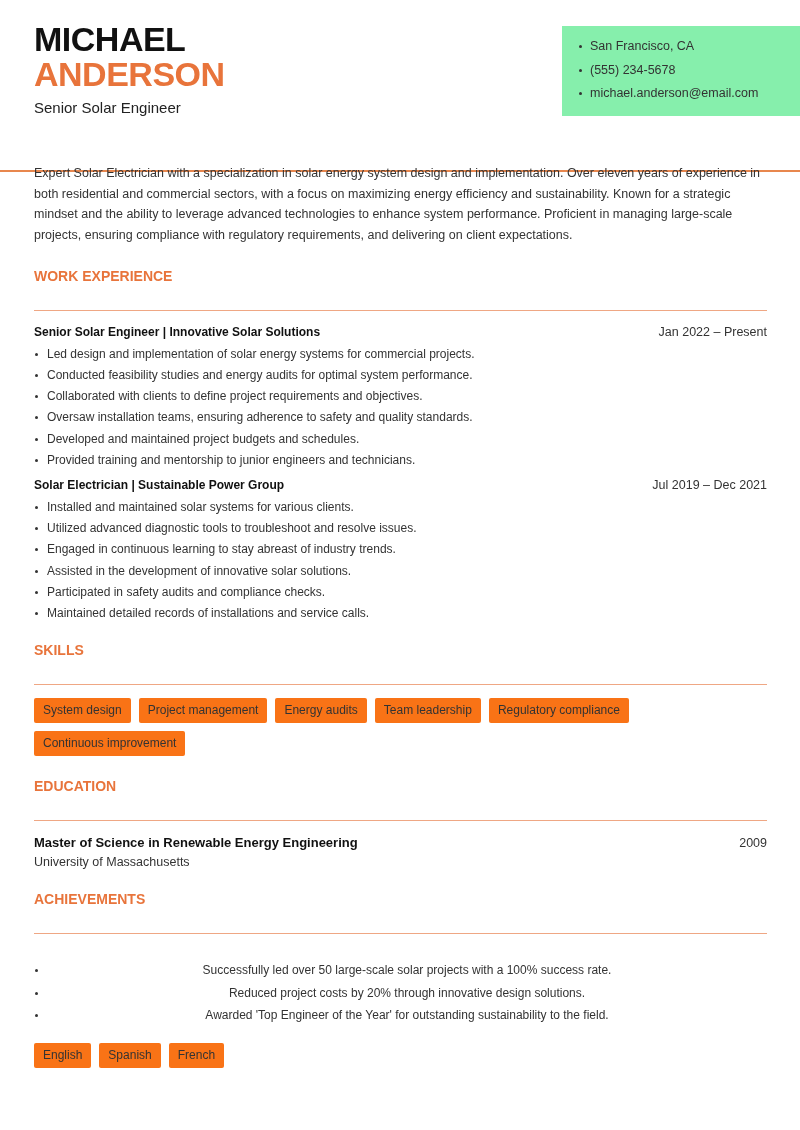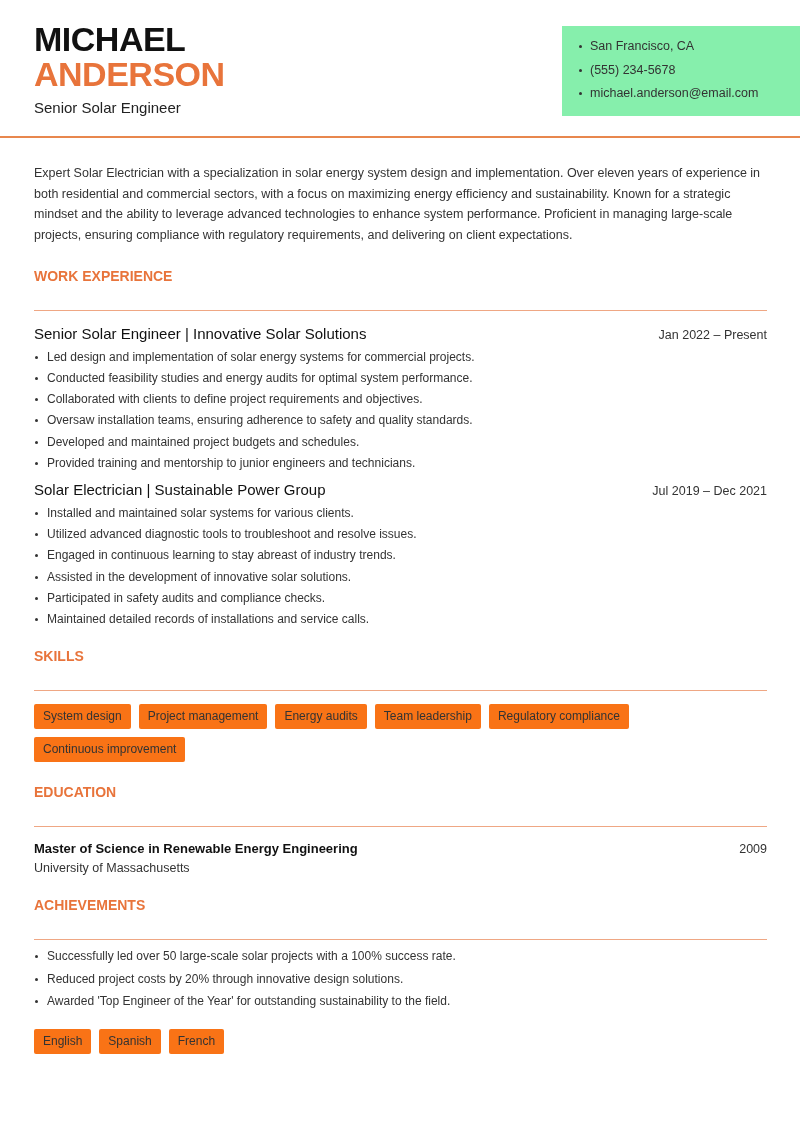--- a/index.html
+++ b/index.html
@@ -1,35 +1,35 @@
 <!DOCTYPE html>
 <html><head>
 <meta charset="utf-8">
 <style>
   * { box-sizing: border-box; margin: 0; padding: 0; }
   html, body { width: 800px; height: 1130px; background: #ffffff; overflow: hidden; }
   body { font-family: "Liberation Sans", "DejaVu Sans", sans-serif; color: #222; position: relative; }
 
-  .header { position: relative; height: 138px; border-bottom: 2px solid #E8874E; }
+  .header { position: relative; height: 172px; border-bottom: 2px solid #E8874E; }
   .name { position: absolute; left: 34px; top: 22px; font-weight: 700; font-size: 34px; line-height: 35px; letter-spacing: -0.5px; }
   .name .first { color: #111; display: block; }
   .name .last { color: #E8743B; display: block; }
   .title { position: absolute; left: 34px; top: 99px; font-size: 15px; color: #222; }
 
   .contact { position: absolute; left: 562px; top: 26px; width: 238px; height: 90px; background: #86efac; padding: 12px 0 0 17px; }
   .contact li { list-style: none; font-size: 12.5px; color: #333; height: 23.5px; line-height: 16px; position: relative; padding-left: 11px; }
   .contact li::before { content: ""; position: absolute; left: 0; top: 7px; width: 3px; height: 3px; border-radius: 50%; background: #333; }
 
   .content { position: absolute; left: 34px; top: 163px; width: 733px; }
   .summary { font-size: 12.5px; line-height: 20.7px; color: #333; }
 
   .section-title { font-size: 14px; font-weight: 700; color: #E8743B; text-transform: uppercase; margin-top: 22px; padding-bottom: 26px; border-bottom: 1.5px solid #EFA784; }
 
   .job-head { display: flex; justify-content: space-between; align-items: baseline; margin-top: 14px; }
-  .job-title { font-size: 15px; font-weight: 400; color: #111; }
+  .job-title { font-size: 12px; font-weight: 700; color: #111; }
   .job-date { font-size: 12.5px; color: #333; }
   ul.bullets { margin-top: 7px; }
   ul.bullets li { list-style: none; position: relative; padding-left: 13px; font-size: 12px; color: #333; height: 21.2px; line-height: 16px; }
   ul.bullets li::before { content: ""; position: absolute; left: 1px; top: 7px; width: 3px; height: 3px; border-radius: 50%; background: #333; }
 
   .tags { display: flex; flex-wrap: wrap; gap: 8px 8px; margin-top: 13px; }
   .tag { background: #f97316; font-size: 12px; color: #333; padding: 0 9px; height: 25px; line-height: 25px; border-radius: 2px; }
 
   .edu-head { display: flex; justify-content: space-between; align-items: baseline; margin-top: 14px; }
   .edu-degree { font-size: 13px; font-weight: 700; color: #111; }
@@ -100,21 +100,21 @@
   <div class="section-title">EDUCATION</div>
   <div>
     <div class="edu-head">
       <span class="edu-degree">Master of Science in Renewable Energy Engineering</span>
       <span class="edu-year">2009</span>
     </div>
     <div class="edu-school">University of Massachusetts</div>
   </div>
 
   <div class="section-title">ACHIEVEMENTS</div>
-  <ul class="bullets" style="margin-top:8px;">
+  <ul class="bullets" style="margin-top:28px;text-align:center;">
     <li style="height:22.5px;">Successfully led over 50 large-scale solar projects with a 100% success rate.</li>
     <li style="height:22.5px;">Reduced project costs by 20% through innovative design solutions.</li>
     <li style="height:22.5px;">Awarded 'Top Engineer of the Year' for outstanding sustainability to the field.</li>
   </ul>
 
   <div class="tags">
     <span class="tag">English</span>
     <span class="tag">Spanish</span>
     <span class="tag">French</span>
   </div>

